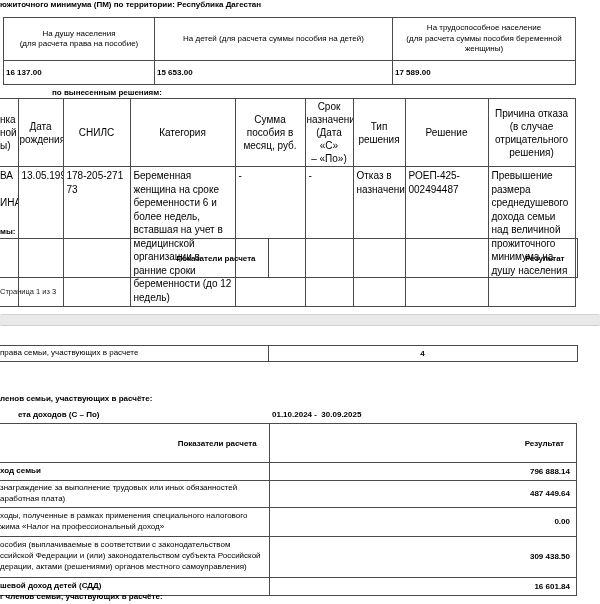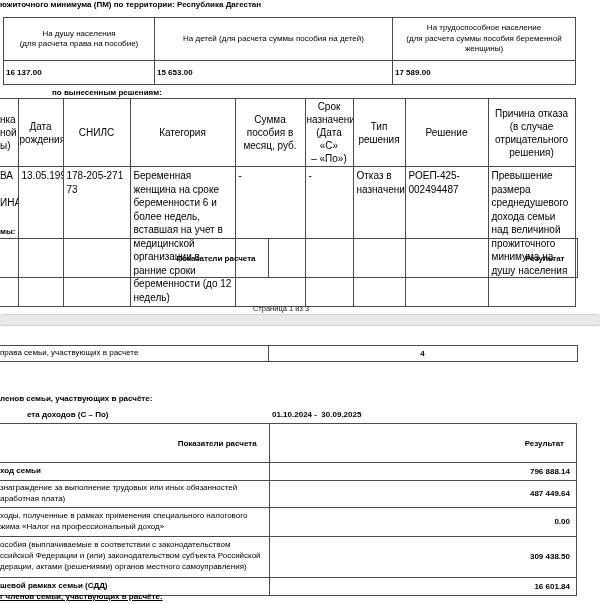--- a/index.html
+++ b/index.html
@@ -123,39 +123,39 @@
       <col style="width:309px">
     </colgroup>
   <tbody>
       <tr>
     <th style="border-left:none;">Показатели расчета</th>
     <th>Результат</th>
   </tr>
 </tbody>
   </table>
 
-<div class="abs page-note" style="left:0;top:304px;width:466px;text-align:center;padding-left:48px;">Страница 1 из 3</div>
+<div class="abs page-note" style="left:0;top:287px;width:466px;text-align:left;">Страница 1 из 3</div>
 <div class="abs pagebreak" style="left:0;top:314px;width:600px;height:10px;"></div>
 
 <table class="abs calc-table" style="left:0;top:345px;">
   <colgroup>
       <col style="width:268px">
       <col style="width:309px">
     </colgroup>
   <tbody>
   <tr style="height:16px;">
     <td class="lbl">права семьи, участвующих в расчете</td>
     <td class="val">4</td>
   </tr>
 </tbody>
   </table>
 
 <div class="abs heading" style="left:0;top:394px;">ленов семьи, участвующих в расчёте:</div>
 
-<div class="abs heading" style="left:13px;top:410px;padding-left:14px;">ета доходов (С – По)</div>
+<div class="abs heading" style="left:4px;top:410px;padding-left:14px;">ета доходов (С – По)</div>
 <div class="abs heading prehard" style="left:272px;top:410px;">01.10.2024 -  30.09.2025</div>
 
 <table class="abs calc-table" style="left:0;top:423px;">
   <colgroup>
       <col style="width:268px">
       <col style="width:306px">
     </colgroup>
   <tbody>
       <tr>
     <th style="border-left:none;">Показатели расчета</th>
@@ -175,19 +175,19 @@
 жима «Налог на профессиональный доход»</td>
     <td class="valr">0.00</td>
   </tr>
   <tr style="height:41px;">
     <td class="lbl pre">особия (выплачиваемые в соответствии с законодательством
 ссийской Федерации и (или) законодательством субъекта Российской
 дерации, актами (решениями) органов местного самоуправления)</td>
     <td class="valr">309 438.50</td>
   </tr>
   <tr style="height:18px;">
-    <td class="lbl b">шевой рамках семьи (СДД)</td>
+    <td class="lbl b">шевой доход детей (СДД)</td>
     <td class="valr">16 601.84</td>
   </tr>
 </tbody>
   </table>
 
-<div class="abs heading" style="left:0;top:592px;text-decoration:underline;">г членов семьи, участвующих в расчёте:</div>
+<div class="abs heading" style="left:0;top:592px;">г членов семьи, участвующих в расчёте:</div>
 
 </body></html>

